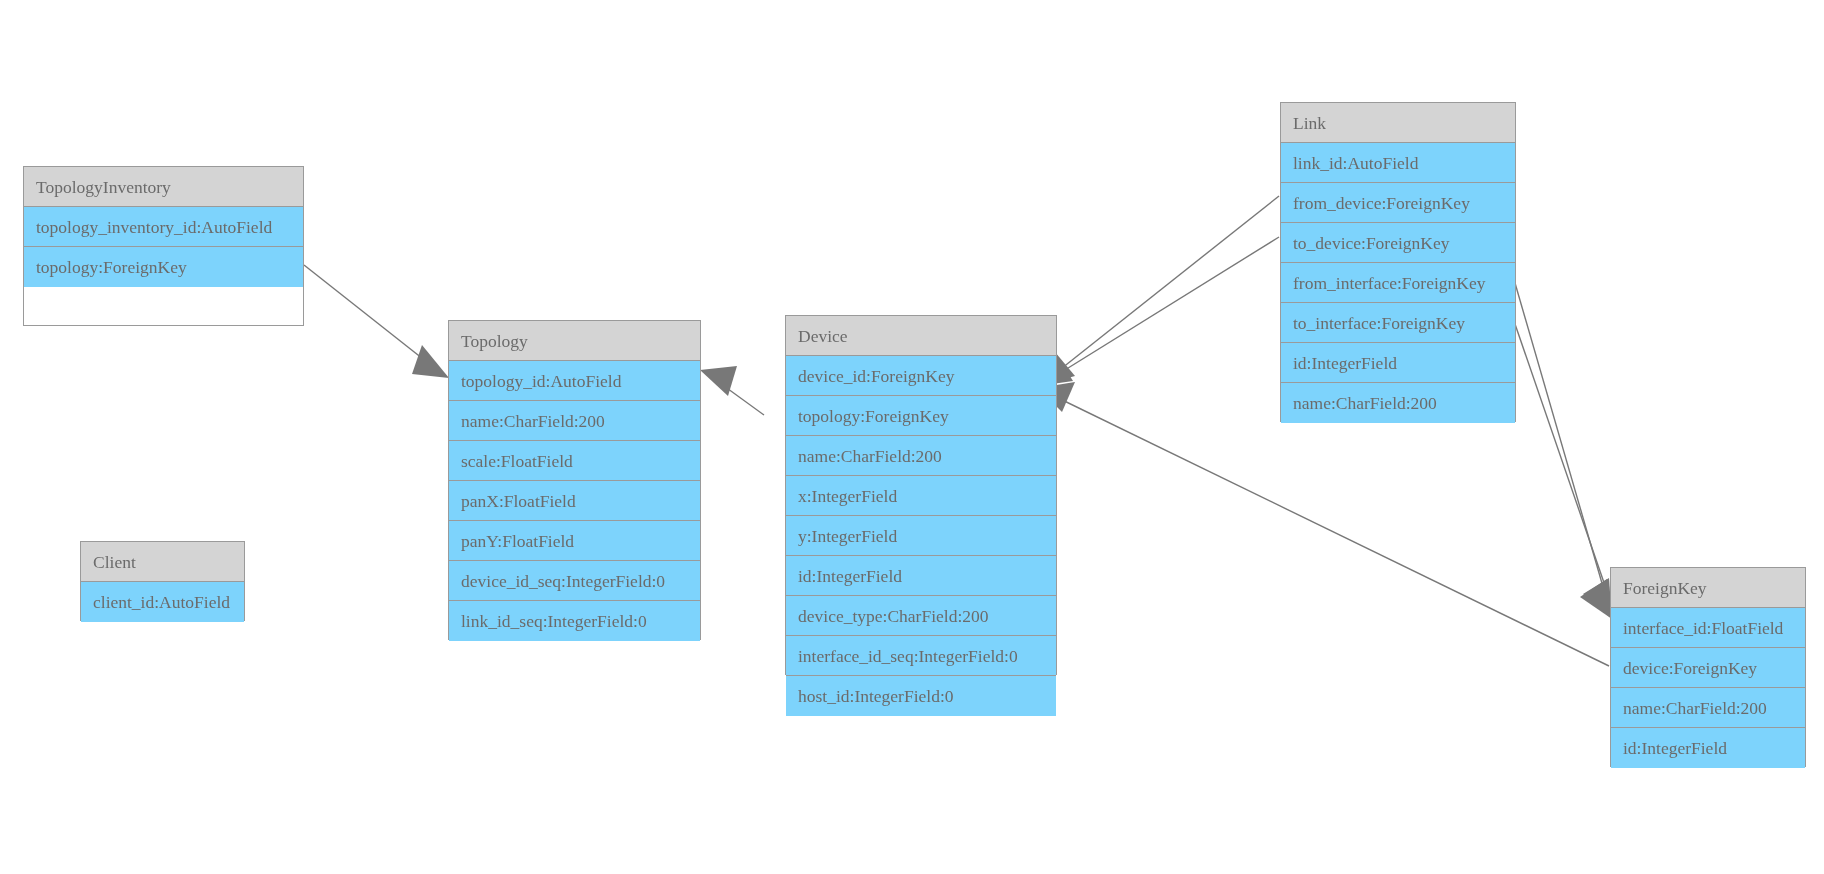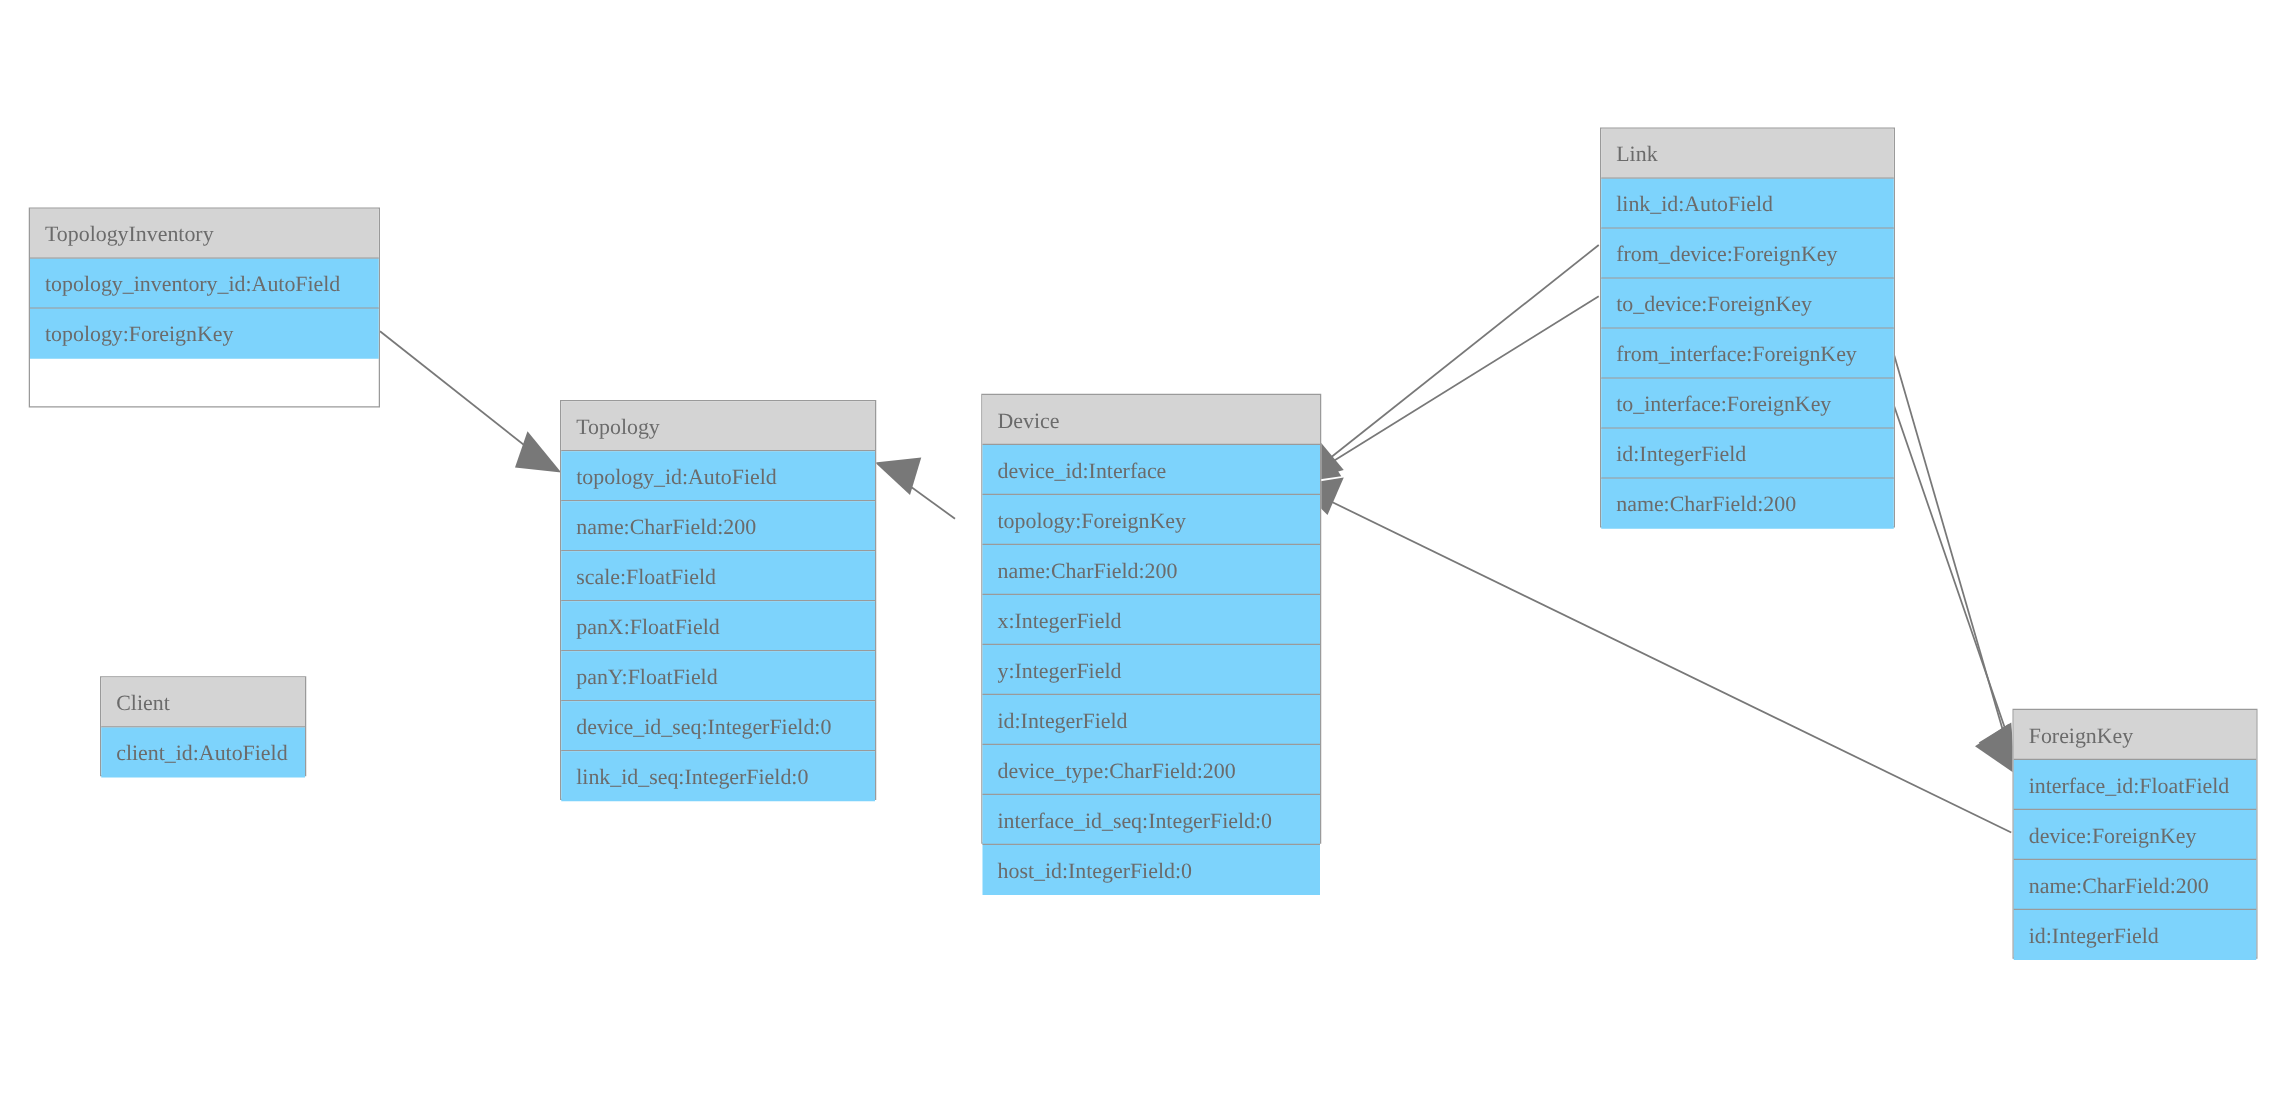--- a/index.html
+++ b/index.html
@@ -108,21 +108,21 @@
         <div class="entity-row">topology_id:AutoField</div>
         <div class="entity-row">name:CharField:200</div>
         <div class="entity-row">scale:FloatField</div>
         <div class="entity-row">panX:FloatField</div>
         <div class="entity-row">panY:FloatField</div>
         <div class="entity-row">device_id_seq:IntegerField:0</div>
         <div class="entity-row">link_id_seq:IntegerField:0</div>
       </div>
       <div class="entity" style="left: 765px; top: 315px; width: 272px; height: 360px; margin-left: 20px;">
         <div class="entity-header">Device</div>
-        <div class="entity-row">device_id:Interface</div>
+        <div class="entity-row">device_id:ForeignKey</div>
         <div class="entity-row">topology:ForeignKey</div>
         <div class="entity-row">name:CharField:200</div>
         <div class="entity-row">x:IntegerField</div>
         <div class="entity-row">y:IntegerField</div>
         <div class="entity-row">id:IntegerField</div>
         <div class="entity-row">device_type:CharField:200</div>
         <div class="entity-row">interface_id_seq:IntegerField:0</div>
         <div class="entity-row">host_id:IntegerField:0</div>
       </div>
       <div class="entity" style="left: 1280px; top: 102px; width: 236px; height: 320px;">

